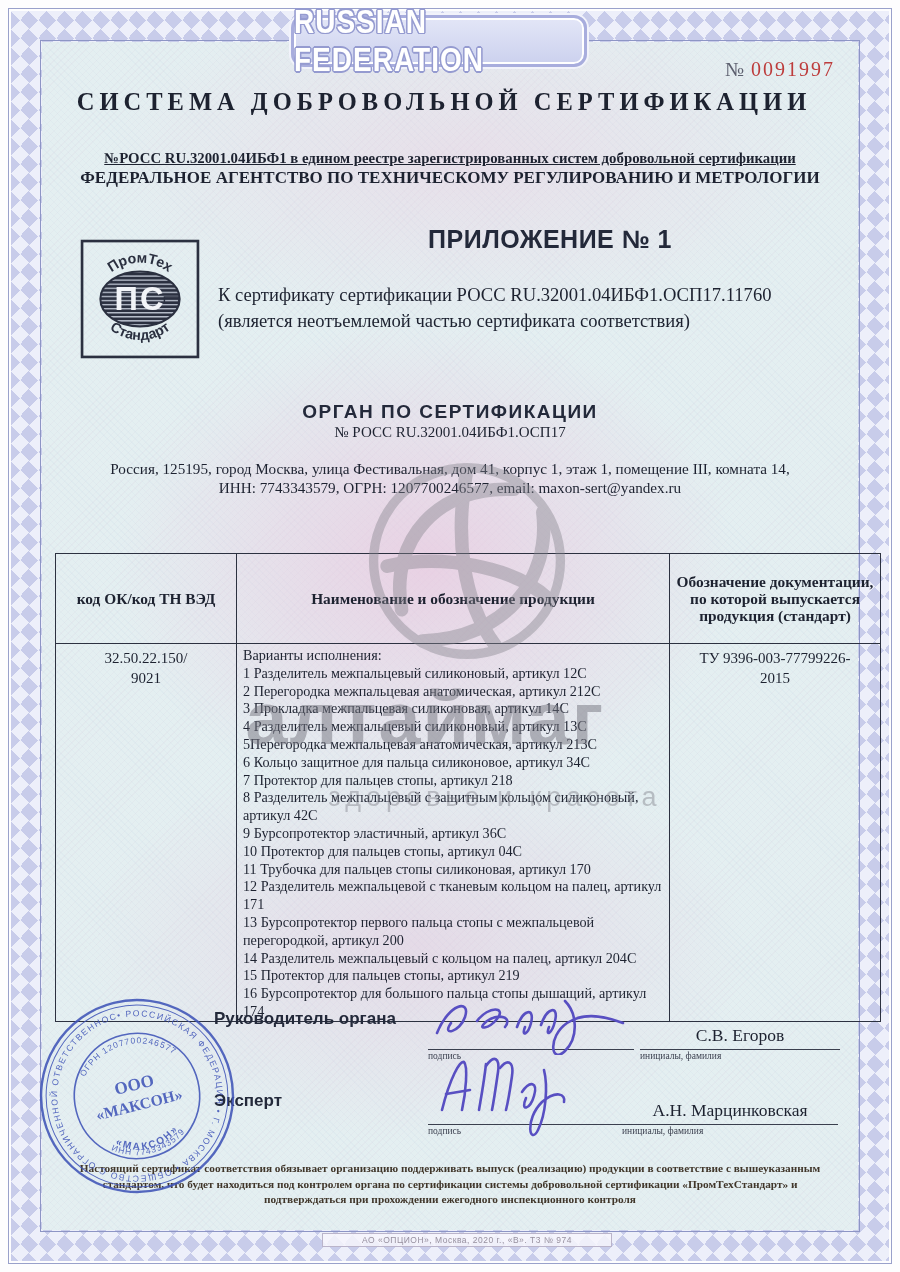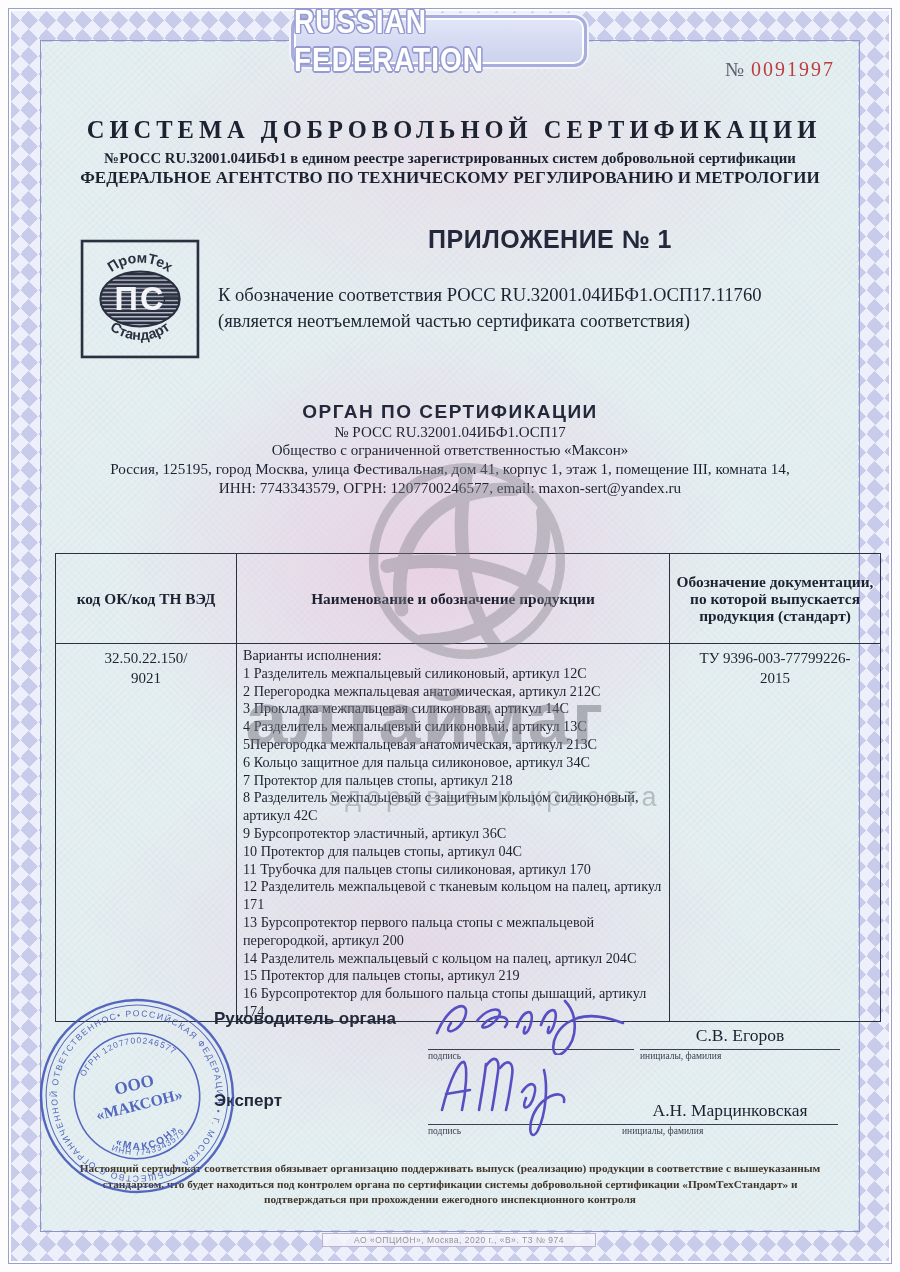--- a/index.html
+++ b/index.html
@@ -25,23 +25,23 @@
   .badge{left:291px;top:15px;width:290px;height:46px;border:3px solid #a8addd;border-radius:13px;
          background:linear-gradient(#e3e6f7,#ccd1ee);box-shadow:inset 0 0 0 2px #ffffff, 0 0 0 2px #f2f3fb;
          display:flex;align-items:center;justify-content:center;}
   .badge span{font-family:"Liberation Sans",sans-serif;font-weight:bold;font-size:28px;letter-spacing:1px;
          color:#fff;transform:scaleY(1.2);
          text-shadow:-1.5px 0 #959bd0,1.5px 0 #959bd0,0 -1.5px #959bd0,0 1.5px #959bd0,
                      -1px -1px #959bd0,1px 1px #959bd0,1px -1px #959bd0,-1px 1px #959bd0;}
   .doc-number{left:690px;top:58px;width:145px;text-align:right;font-size:20px;letter-spacing:1px;}
   .doc-number .pre{color:#5c5f6e;}
   .doc-number .val{color:#bd3c3c;letter-spacing:2px;}
-  .h-title{left:49px;top:88px;width:810px;font-weight:bold;font-size:24.5px;letter-spacing:5px;margin-top:28px;}
+  .h-title{left:39px;top:88px;width:810px;font-weight:bold;font-size:24.5px;letter-spacing:5px;}
   .h-sub{left:45px;top:119px;width:810px;font-weight:bold;font-size:23.5px;letter-spacing:4px;}
-  .h-reg{left:45px;top:150px;width:810px;font-weight:bold;font-size:14.8px;}
+  .h-reg{left:45px;top:150px;width:810px;font-weight:bold;font-size:14.8px;text-decoration:underline;}
   .h-agency{left:45px;top:168px;width:810px;font-weight:bold;font-size:17px;}
   .appendix-title{left:230px;top:225px;width:640px;font-weight:bold;font-size:25px;letter-spacing:.5px;color:#23293a;}
   .logo{left:79px;top:238px;width:122px;height:122px;}
   .cert-line1{left:218px;top:284px;width:620px;font-size:18.6px;}
   .cert-line2{left:218px;top:310px;width:620px;font-size:18.6px;}
   .validity{left:218px;top:344px;width:620px;font-size:18.5px;}
   .validity .lbl{margin-right:40px;}
   .validity .date{font-weight:bold;}
   .validity .to{margin:0 34px 0 40px;}
   .organ-title{left:45px;top:401px;width:810px;font-weight:bold;font-size:19px;letter-spacing:1.5px;color:#23293a;}
@@ -78,21 +78,21 @@
   .sl2{left:428px;top:1124px;width:206px;}
   .nl2{left:622px;top:1124px;width:216px;}
   .sig-caption{font-size:9.5px;text-align:left;color:#3a3f4e;padding-top:1px;}
   .sig-name1{left:640px;top:1025px;width:200px;font-size:17.5px;}
   .sig-name2{left:622px;top:1100px;width:216px;font-size:17.5px;}
   
   .stamp{left:36px;top:995px;width:202px;height:202px;z-index:5;opacity:.88;transform:rotate(-14deg);}
   
   .disclaimer{left:60px;top:1161px;width:780px;font-weight:bold;font-size:11.3px;line-height:15.5px;color:#40362a;}
   .print-info{left:322px;top:1233px;width:256px;z-index:3;text-align:center;font-size:8.5px;letter-spacing:.5px;
-        color:#97909f;background:rgba(246,244,251,.85);border:1px solid #bab4ca;padding:1px 8px;}
+        color:#97909f;background:rgba(246,244,251,.85);border:1px solid #bab4ca;padding:1px 16px;}
 </style>
 </head>
 <body>
 
 <div class="page">
   <div class="frame-band"></div>
   <div class="frame-outline"></div>
   <div class="inner"></div>
   <div class="frame-inner-line"></div>
 
@@ -123,26 +123,25 @@
       <textPath href="#arcTop" startOffset="50%">ПромТех</textPath>
     </text>
     <ellipse cx="60" cy="60" rx="39" ry="27" fill="url(#hatch)" stroke="#2b3040" stroke-width="2"></ellipse>
     <rect x="84" y="58" width="14" height="6" fill="url(#hatch)" stroke="#2b3040" stroke-width="1.4"></rect>
     <text x="60" y="71" font-family="Liberation Sans, sans-serif" font-size="32" font-weight="bold" fill="#f2f4f8" text-anchor="middle" letter-spacing="2">ПС</text>
     <text font-family="Liberation Sans, sans-serif" font-size="14" font-weight="bold" fill="#2b3040" text-anchor="middle">
       <textPath href="#arcBot" startOffset="50%">Стандарт</textPath>
     </text>
   </svg>
 
-  <div class="abs cert-line1">К обозначение соответствия РОСС RU.32001.04ИБФ1.ОСП17.11760</div>
+  <div class="abs cert-line1">К сертификату сертификации РОСС RU.32001.04ИБФ1.ОСП17.11760</div>
   <div class="abs cert-line2">(является неотъемлемой частью сертификата соответствия)</div>
 
   <div class="abs ctr sans organ-title">ОРГАН ПО СЕРТИФИКАЦИИ</div>
   <div class="abs ctr organ-num">№ РОСС RU.32001.04ИБФ1.ОСП17</div>
-  <div class="abs ctr organ-co">Общество с ограниченной ответственностью «Максон»</div>
   <div class="abs ctr organ-addr">Россия, 125195, город Москва, улица Фестивальная, дом 41, корпус 1, этаж 1, помещение III, комната 14,</div>
   <div class="abs ctr organ-req">ИНН: 7743343579, ОГРН: 1207700246577, email: maxon-sert@yandex.ru</div>
 
   <table class="abs ptable">
     <thead>
       <tr>
         <th class="c1">код ОК/код ТН ВЭД</th>
         <th class="c2">Наименование и обозначение продукции</th>
         <th class="c3">Обозначение документации, по которой выпускается продукция (стандарт)</th>
       </tr>

